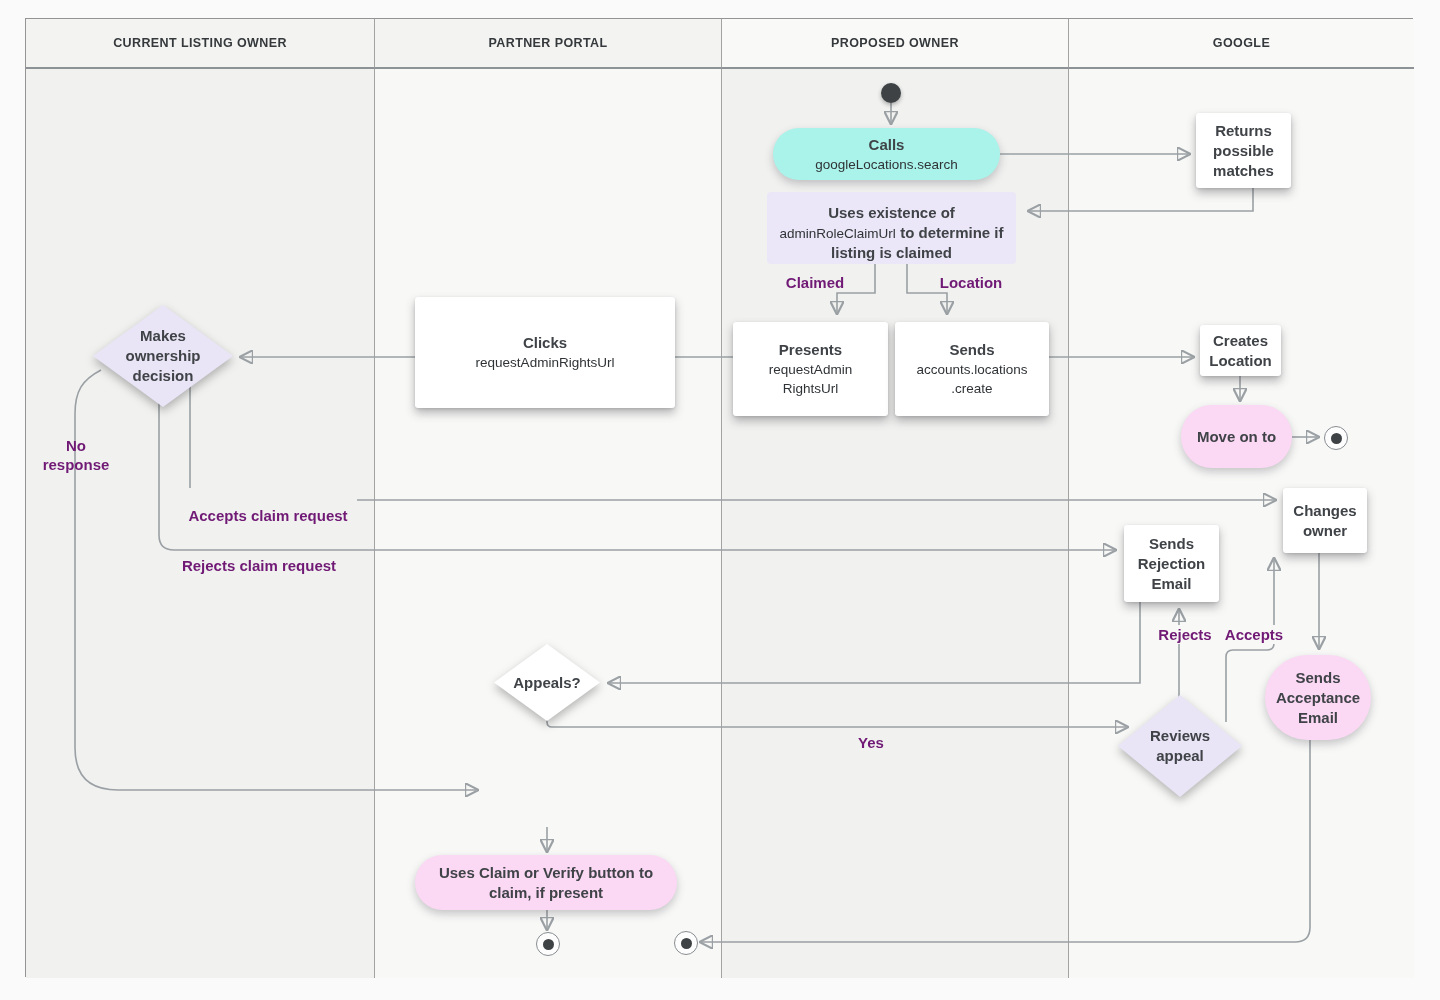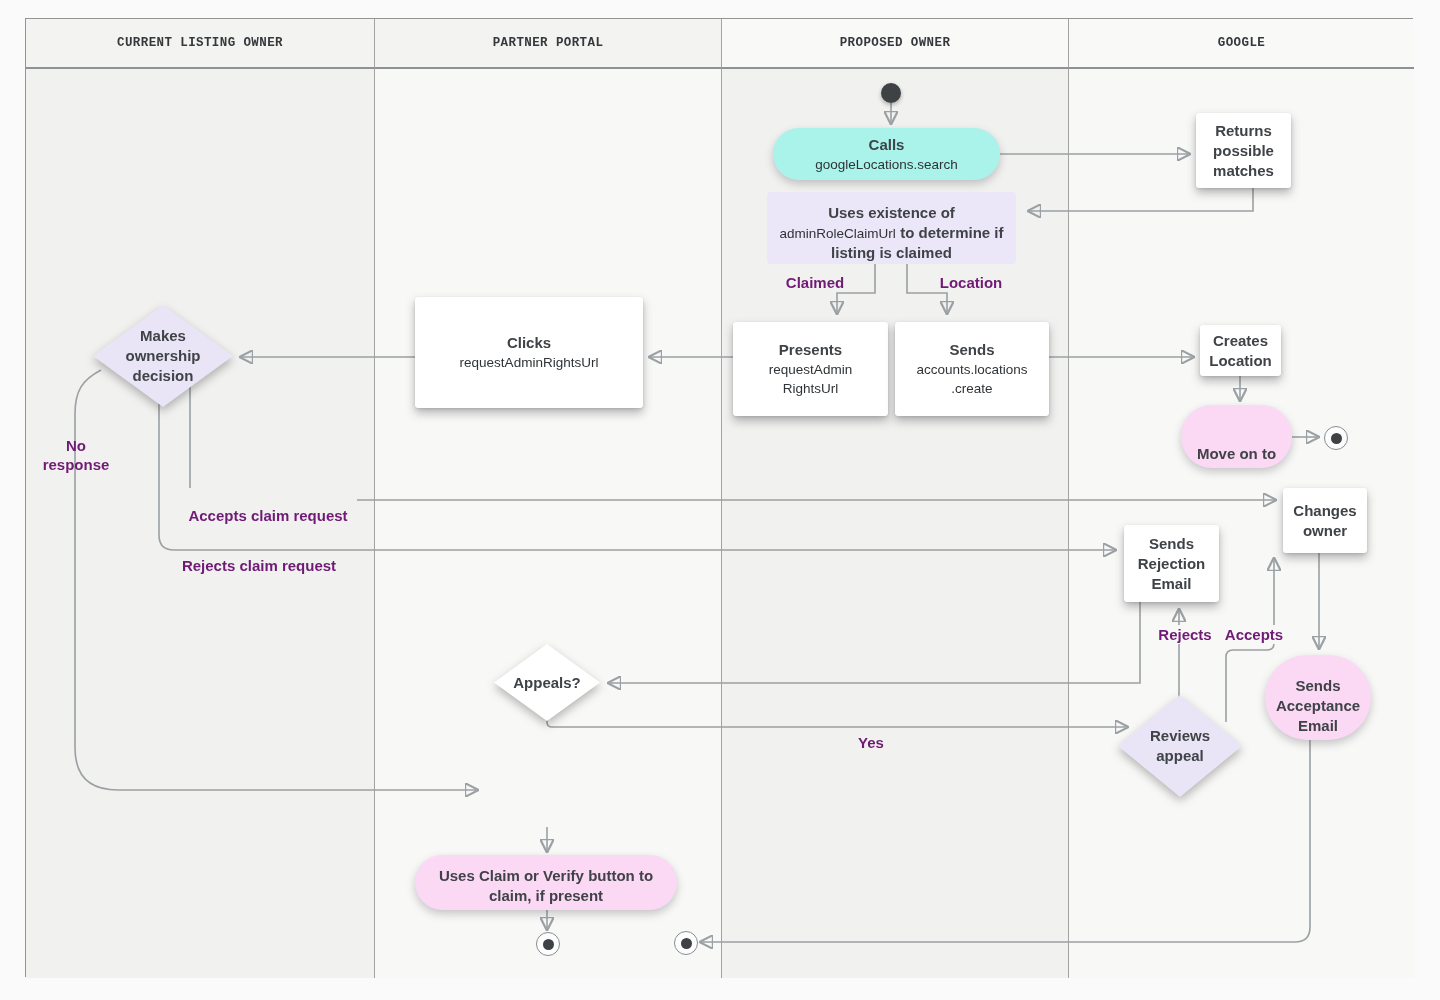--- a/index.html
+++ b/index.html
@@ -9,21 +9,21 @@
   }
   
   #lanes{
     position:absolute;left:25px;top:18px;width:1388px;height:959px;
     display:grid;grid-template-columns:348px 347px 347px 346px;grid-template-rows:50px 909px;
     border:1.5px solid #949494;box-sizing:border-box;z-index:0;
   }
   .lane-head{
     display:flex;align-items:center;justify-content:center;
     font-size:12.5px;font-weight:700;letter-spacing:.4px;color:#35393c;
-    border-bottom:2px solid #8d9296;box-sizing:border-box;font-family:Liberation Mono, monospace;
+    border-bottom:2px solid #8d9296;box-sizing:border-box;
   }
   .lane-body{box-sizing:border-box;}
   .lane-a{background:#f1f1f0;}
   .lane-b{background:#f8f8f7;}
   .lane-ha{background:#f3f3f2;}
   .lane-hb{background:#f9f9f8;}
   .bl{border-left:1px solid #a3a3a3;}
   
   #edges{position:absolute;left:0;top:0;z-index:1;pointer-events:none;}
   #edges path{fill:none;stroke:#9aa0a4;stroke-width:1.6;}
@@ -35,21 +35,21 @@
     display:flex;flex-direction:column;align-items:center;justify-content:center;
     text-align:center;padding:4px;
   }
   .pill{
     border-radius:30px;z-index:3;
     box-shadow:0 4px 8px rgba(70,70,75,.28);
     display:flex;flex-direction:column;align-items:center;justify-content:center;
     text-align:center;padding:4px 8px;
   }
   .teal{background:#aaf3ea;}
-  .pinkbg{background:#fbd8f4;justify-content:flex-end;}
+  .pinkbg{background:#fbd8f4;}
   .lav{background:#e9e4f6;}
   .flat{
     background:#ebe7f8;border-radius:4px;z-index:3;
     display:block;text-align:center;padding:11px 8px;
   }
   .bold{font-weight:700;font-size:15px;line-height:20px;}
   .blk{display:block;}
   .mono{
     font-family:Liberation Sans, sans-serif;
     font-weight:500;font-size:13.5px;line-height:19px;color:#2f3336;white-space:pre-line;
@@ -71,21 +71,21 @@
     position:absolute;z-index:2;font-weight:700;font-size:15px;line-height:19px;
     color:#701a75;text-align:center;
   }
   
   #n-start{left:881px;top:83px;}
   #n-calls{left:773px;top:128px;width:227px;height:52px;}
   #n-returns{left:1196px;top:113px;width:95px;height:75px;}
   #n-uses{left:767px;top:192px;width:249px;height:72px;}
   #n-presents{left:733px;top:322px;width:155px;height:94px;}
   #n-sendscreate{left:895px;top:322px;width:154px;height:94px;}
-  #n-clicks{left:415px;top:297px;width:228px;height:111px;}
+  #n-clicks{left:415px;top:297px;width:260px;height:111px;}
   #n-decision{left:93px;top:305px;width:140px;height:102px;}
   #n-creates{left:1200px;top:325px;width:81px;height:51px;}
   #n-move{left:1181px;top:405px;width:111px;height:63px;border-radius:31px;}
   #n-end1{left:1324px;top:426px;}
   #n-changes{left:1283px;top:488px;width:84px;height:65px;}
   #n-rejection{left:1124px;top:525px;width:95px;height:77px;}
   #n-acceptance{left:1265px;top:655px;width:106px;height:85px;border-radius:48px;}
   #n-reviews{left:1118px;top:695px;width:124px;height:102px;}
   #n-appeals{left:494px;top:644px;width:106px;height:77px;}
   #n-logs{left:490px;top:758px;width:120px;height:69px;}

